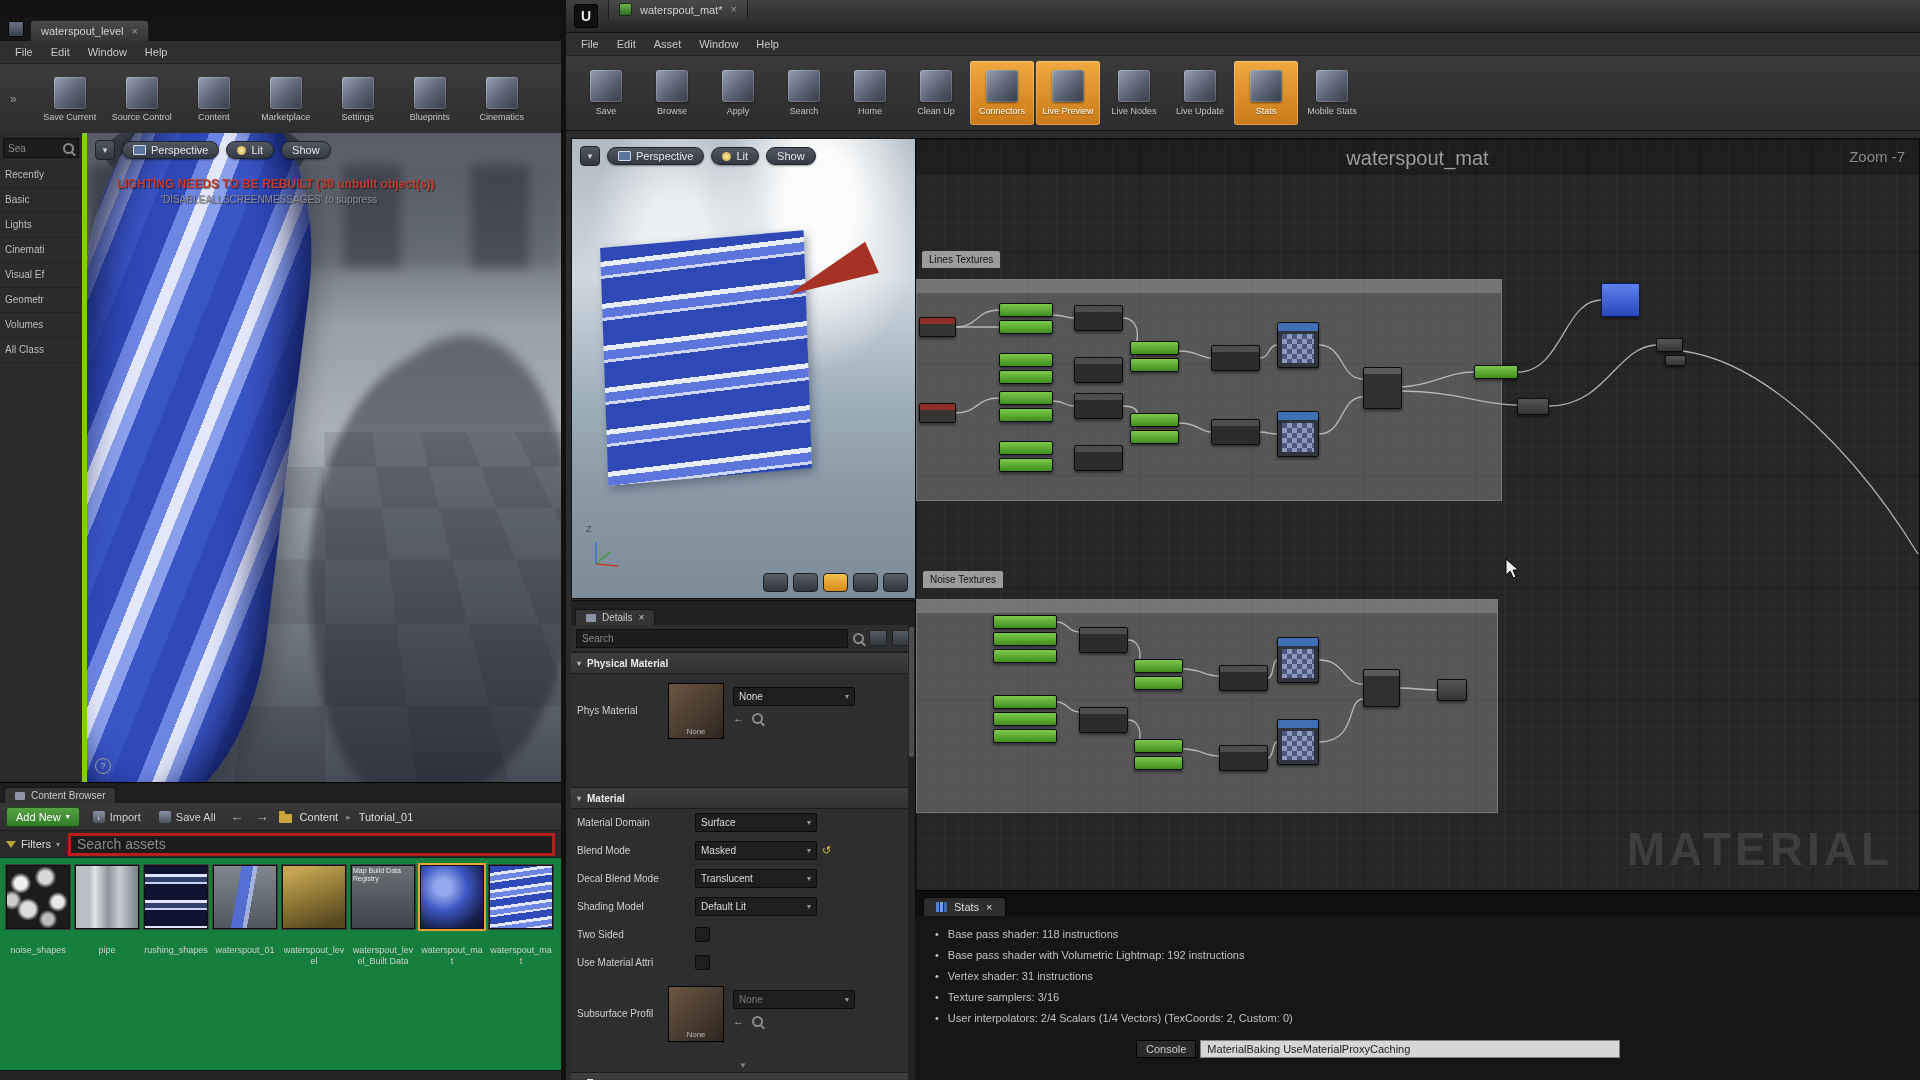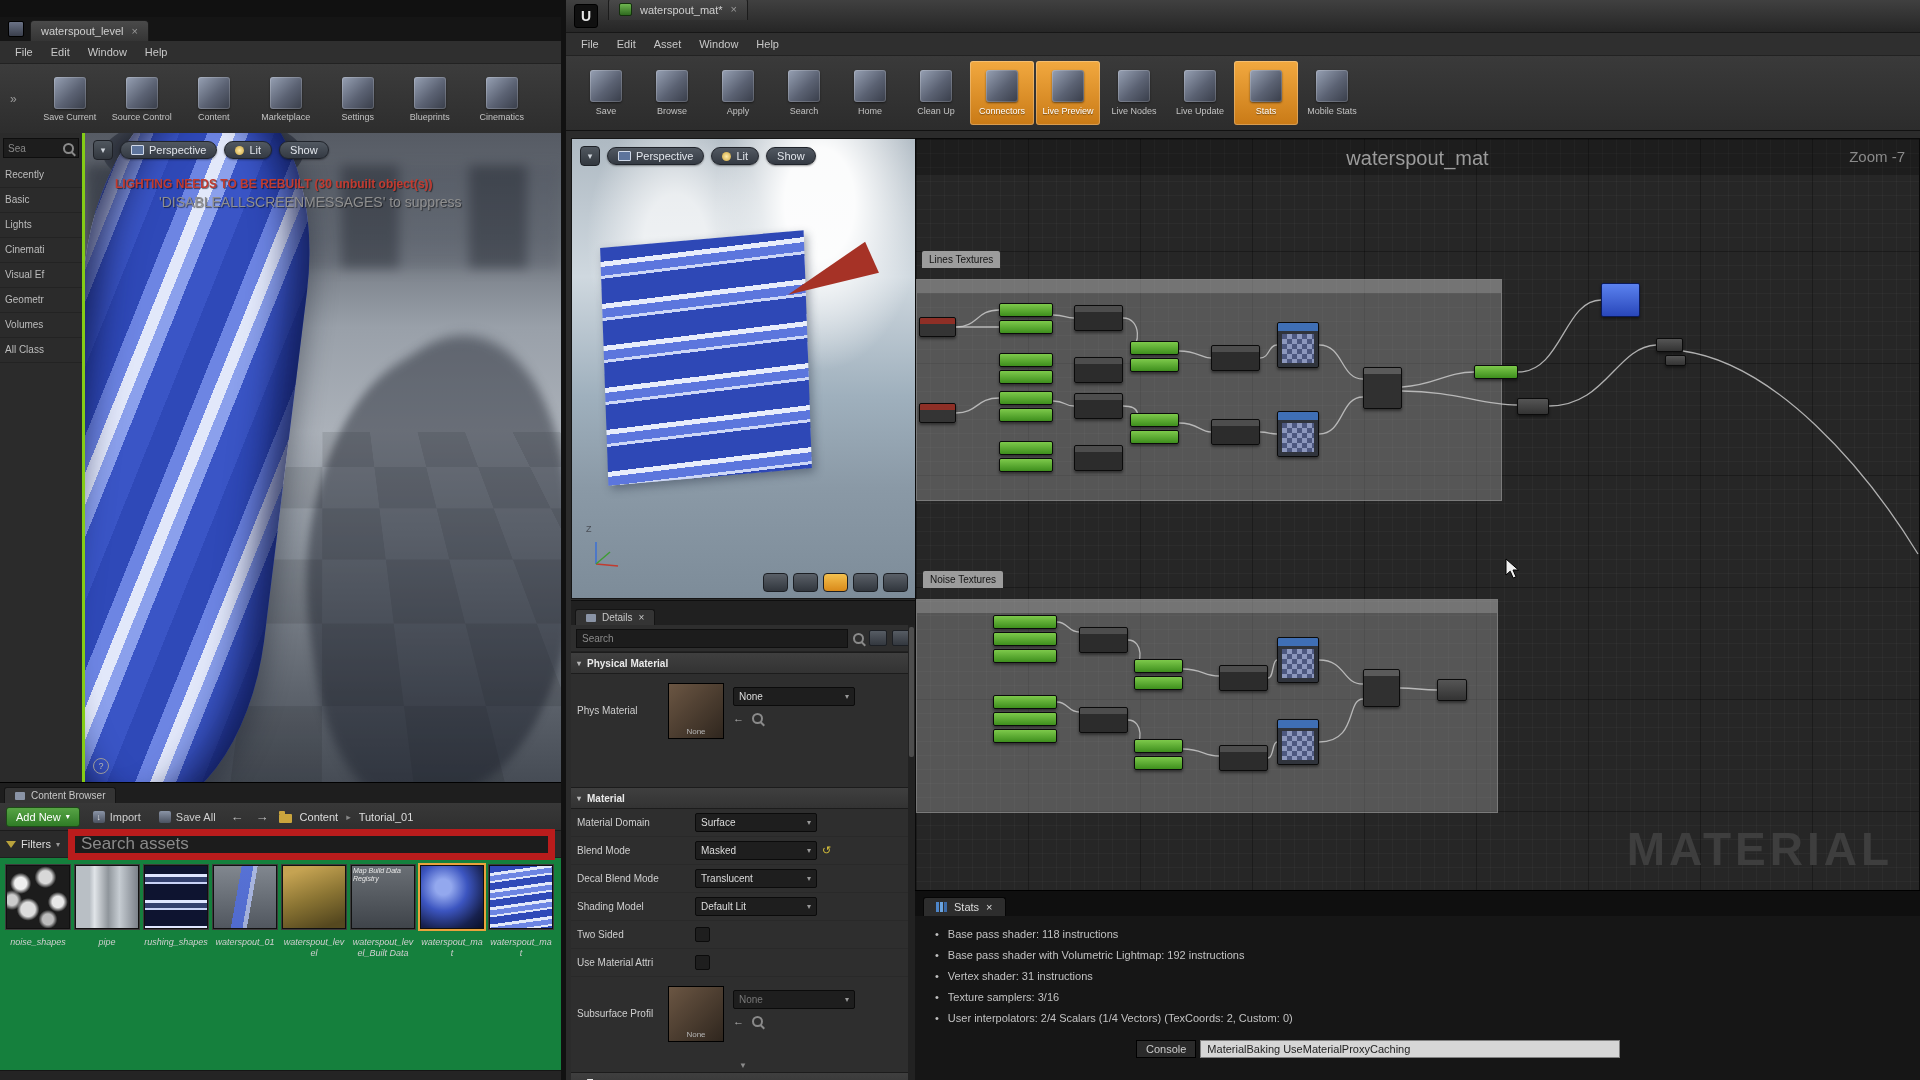--- a/index.html
+++ b/index.html
@@ -17,21 +17,21 @@
   .menu-item{color:#c8c8c8;font-size:11px;padding:2px 9px;}
   .lw-toolbar{height:70px;display:flex;align-items:center;gap:6px;padding-left:10px;
               background:linear-gradient(#3c3c3c,#2d2d2d);border-bottom:1px solid #181818;overflow:hidden;}
   .chevrons{color:#9a9a9a;font-size:12px;margin-right:14px;}
   .tool{width:66px;display:flex;flex-direction:column;align-items:center;gap:3px;flex:none;}
   .tool-icon{width:32px;height:32px;border-radius:3px;background:linear-gradient(135deg,#97a1b4 0%,#5b6273 55%,#383d49 100%);
              box-shadow:inset 0 0 0 1px rgba(255,255,255,.18),0 1px 2px rgba(0,0,0,.5);}
   .tool-label{font-size:9px;color:#c2c2c2;white-space:nowrap;}
 
   .lw-body{position:absolute;top:116px;left:0;width:561px;height:649px;display:flex;}
-  .place-actors{width:82px;background:#2b2b2b;border-right:3px solid #84cc16;overflow:hidden;}
+  .place-actors{width:82px;background:#2b2b2b;border-right:5px solid #84cc16;overflow:hidden;}
   .pa-search{height:18px;margin:5px 3px;background:#1d1d1d;border:1px solid #0e0e0e;color:#8a8a8a;font-size:10px;
              display:flex;align-items:center;justify-content:space-between;padding:0 4px;}
   .mag-icon{width:7px;height:7px;border:2px solid #8a8a8a;border-radius:50%;position:relative;flex:none;}
   .mag-icon::after{content:"";position:absolute;width:5px;height:2px;background:#8a8a8a;transform:rotate(45deg);right:-4px;bottom:-3px;}
   .pa-item{height:24px;line-height:24px;color:#bdbdbd;font-size:10px;padding-left:5px;border-bottom:1px solid #232323;
            white-space:nowrap;overflow:hidden;}
 
   
   .viewport3d{flex:1;position:relative;overflow:hidden;background:#555;}
   .vp-sky{position:absolute;inset:0;background:linear-gradient(180deg,#565b64 0%,#6d737c 16%,#99a0a9 30%,#abb1b9 46%,#8e959e 62%,#5e646d 86%,#464c55 100%);}
@@ -50,21 +50,21 @@
       transform:rotate(-32deg) skewX(-24deg);border-radius:45%;filter:blur(5px);}
   .vp-toolbar{position:absolute;top:7px;left:8px;display:flex;gap:7px;align-items:center;z-index:5;}
   .vp-arrow{width:18px;height:18px;border-radius:4px;background:linear-gradient(#50575f,#32373e);border:1px solid #1e2127;
       color:#cfd4db;font-size:9px;display:flex;align-items:center;justify-content:center;}
   .vp-chip{display:flex;align-items:center;gap:5px;background:linear-gradient(#515861,#343a43);border:1px solid #20242b;
       border-radius:10px;color:#e2e6ec;font-size:11px;padding:2px 10px;box-shadow:0 1px 2px rgba(0,0,0,.4);}
   .chip-ico{width:11px;height:8px;border:1px solid #cfd8e8;background:#5d749c;border-radius:1px;flex:none;}
   .chip-ico.lit{width:9px;height:9px;border:none;border-radius:50%;background:radial-gradient(#ffeaa8,#c9a23a);}
   .warning{position:absolute;top:44px;left:30px;z-index:4;font-size:12px;font-weight:bold;color:#c23b30;
       text-shadow:1px 1px 1px rgba(0,0,0,.55);}
-  .warning .warn2{font-weight:normal;color:#8f8f8f;font-size:14px;margin-top:3px;margin-left:44px;}
+  .warning .warn2{font-weight:normal;color:#8f8f8f;font-size:10px;margin-top:3px;margin-left:44px;}
   .help-circle{position:absolute;left:8px;bottom:8px;width:14px;height:14px;border-radius:50%;border:1px solid #9a9a9a;
       color:#b5b5b5;font-size:9px;display:flex;align-items:center;justify-content:center;z-index:5;}
 
   
   .cb{position:absolute;left:0;top:765px;width:561px;height:315px;background:#15803d;border-top:1px solid #000;overflow:hidden;}
   .cb-tabrow{height:20px;background:#1e1e1e;display:flex;align-items:flex-end;}
   .cb-tab{display:flex;align-items:center;gap:6px;background:#343434;color:#c8c8c8;font-size:10px;padding:2px 10px;
       margin-left:4px;border-radius:3px 3px 0 0;border:1px solid #141414;border-bottom:none;}
   .cb-tab-ico{width:10px;height:8px;background:#8a94a6;border-radius:1px;}
   .cb-toolbar{height:27px;display:flex;align-items:center;gap:8px;padding:0 6px;background:linear-gradient(#383838,#2f2f2f);border-bottom:1px solid #1c1c1c;}
@@ -74,24 +74,24 @@
   .flat-ico{width:12px;height:12px;background:linear-gradient(#8a94a6,#4b5260);border-radius:2px;display:flex;align-items:center;
       justify-content:center;color:#e8e8e8;font-size:9px;}
   .nav-arrow{color:#bdbdbd;font-size:13px;padding:0 2px;}
   .folder-icon{width:13px;height:9px;background:#caa53d;border-radius:1px;position:relative;margin-top:3px;}
   .folder-icon::before{content:"";position:absolute;top:-3px;left:0;width:6px;height:3px;background:#caa53d;border-radius:1px 1px 0 0;}
   .crumb{color:#ddd;font-size:11px;}
   .crumb-sep{color:#888;font-size:9px;}
   .cb-filterrow{height:26px;display:flex;align-items:center;gap:8px;padding:0 6px;background:#2a2a2a;border-bottom:1px solid #1e1e1e;}
   .funnel-icon{width:0;height:0;border-left:5px solid transparent;border-right:5px solid transparent;border-top:7px solid #b9a23c;}
   .filters-chip{display:flex;align-items:center;gap:5px;color:#ddd;font-size:11px;}
-  .search-assets{flex:1;height:17px;background:#1c1c1c;border:7px solid #b91c1c;color:#bdbdbd;font-size:17px;padding:0 6px;outline:none;}
+  .search-assets{flex:1;height:17px;background:#1c1c1c;border:3px solid #b91c1c;color:#bdbdbd;font-size:14px;padding:0 6px;outline:none;}
   .search-assets::placeholder{color:#8a8a8a;}
   .cb-grid{position:absolute;left:0;right:0;top:74px;bottom:27px;display:flex;gap:5px;padding:8px 6px;overflow:hidden;}
-  .asset{width:64px;display:flex;flex-direction:column;align-items:center;gap:8px;flex:none;font-style:italic;}
+  .asset{width:64px;display:flex;flex-direction:column;align-items:center;gap:16px;flex:none;}
   .asset-thumb{width:62px;height:62px;border:1px solid #101010;box-shadow:0 0 0 1px #3c3c3c;position:relative;overflow:hidden;}
   .asset.selected .asset-thumb{box-shadow:0 0 0 2px #e8a33d;}
   .thumb-overlay{position:absolute;top:1px;left:1px;right:1px;color:#e8e8e8;font-size:7px;line-height:1.2;text-align:left;}
   .thumb-overlay:empty{display:none;}
   .asset-label{font-size:9px;color:#cfcfcf;text-align:center;line-height:1.2;word-break:break-all;max-height:33px;overflow:hidden;width:64px;}
   .t-noise{background:
     radial-gradient(circle at 22% 28%,#efefef 0 9%,transparent 16%),
     radial-gradient(circle at 62% 18%,#d8d8d8 0 10%,transparent 17%),
     radial-gradient(circle at 82% 58%,#e8e8e8 0 9%,transparent 16%),
     radial-gradient(circle at 34% 70%,#dddddd 0 12%,transparent 19%),

